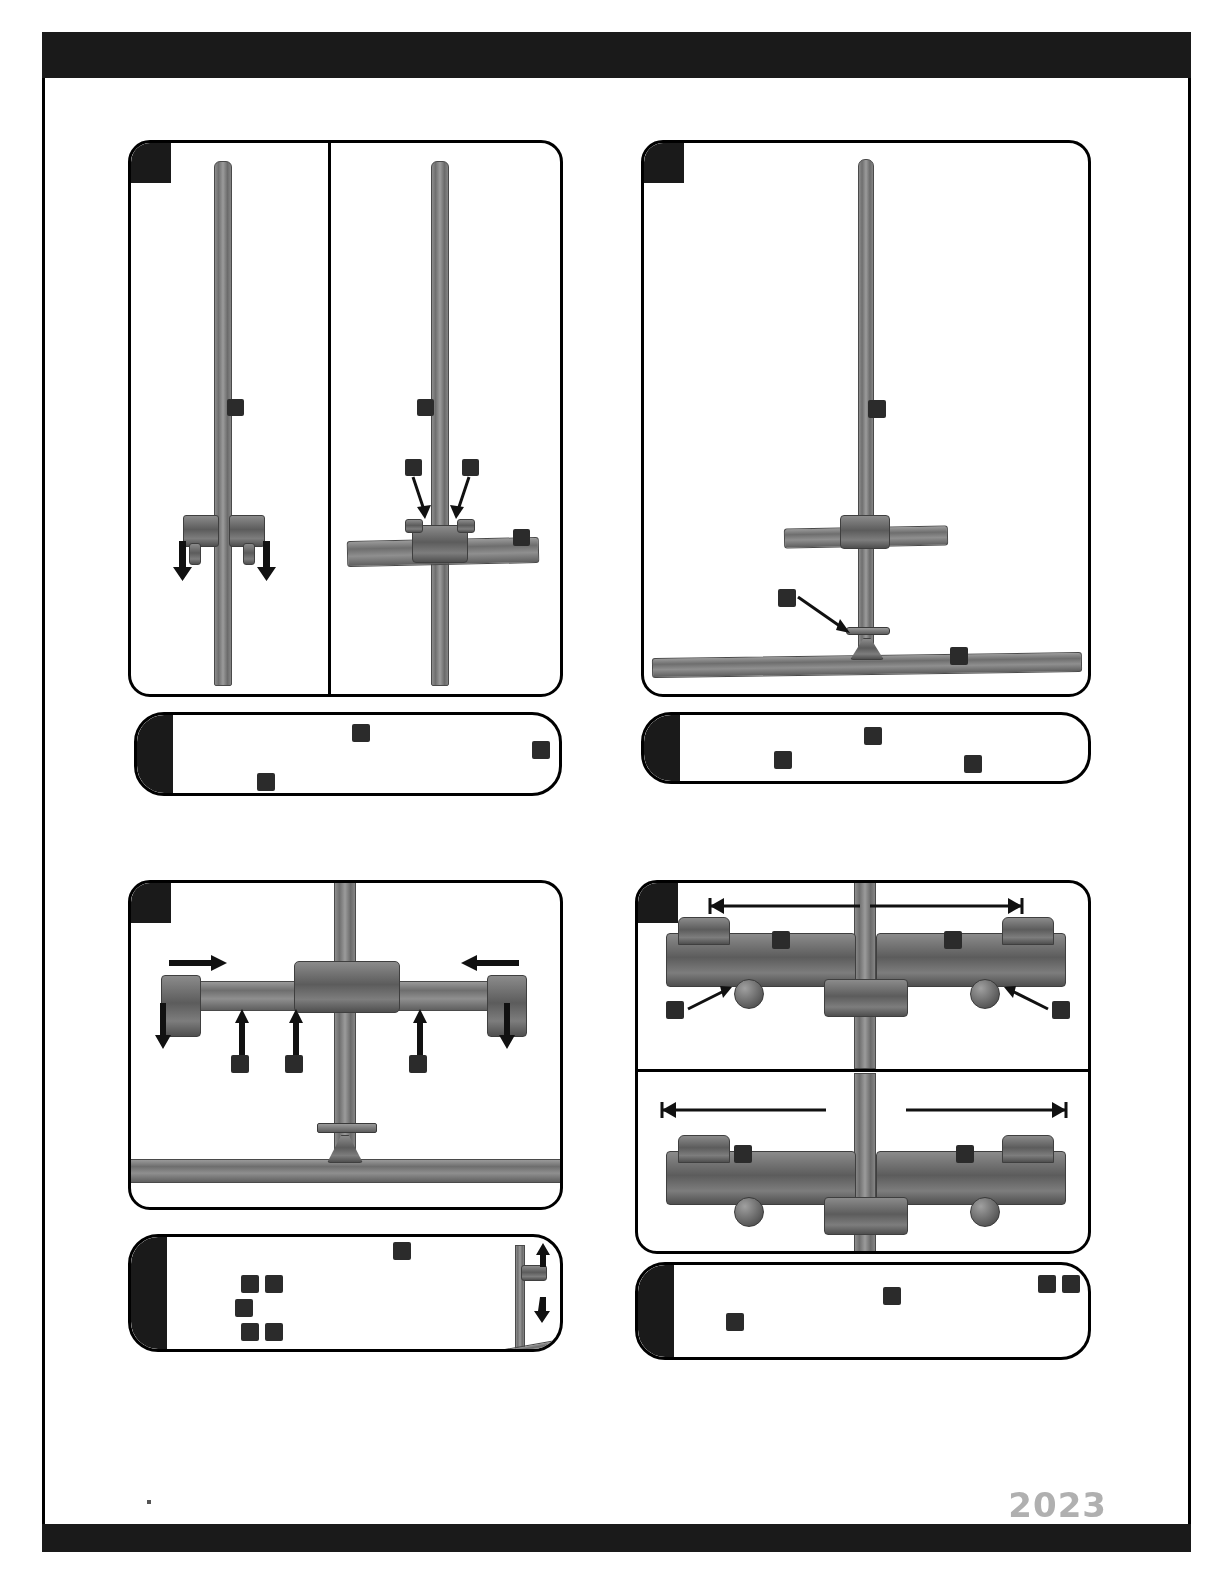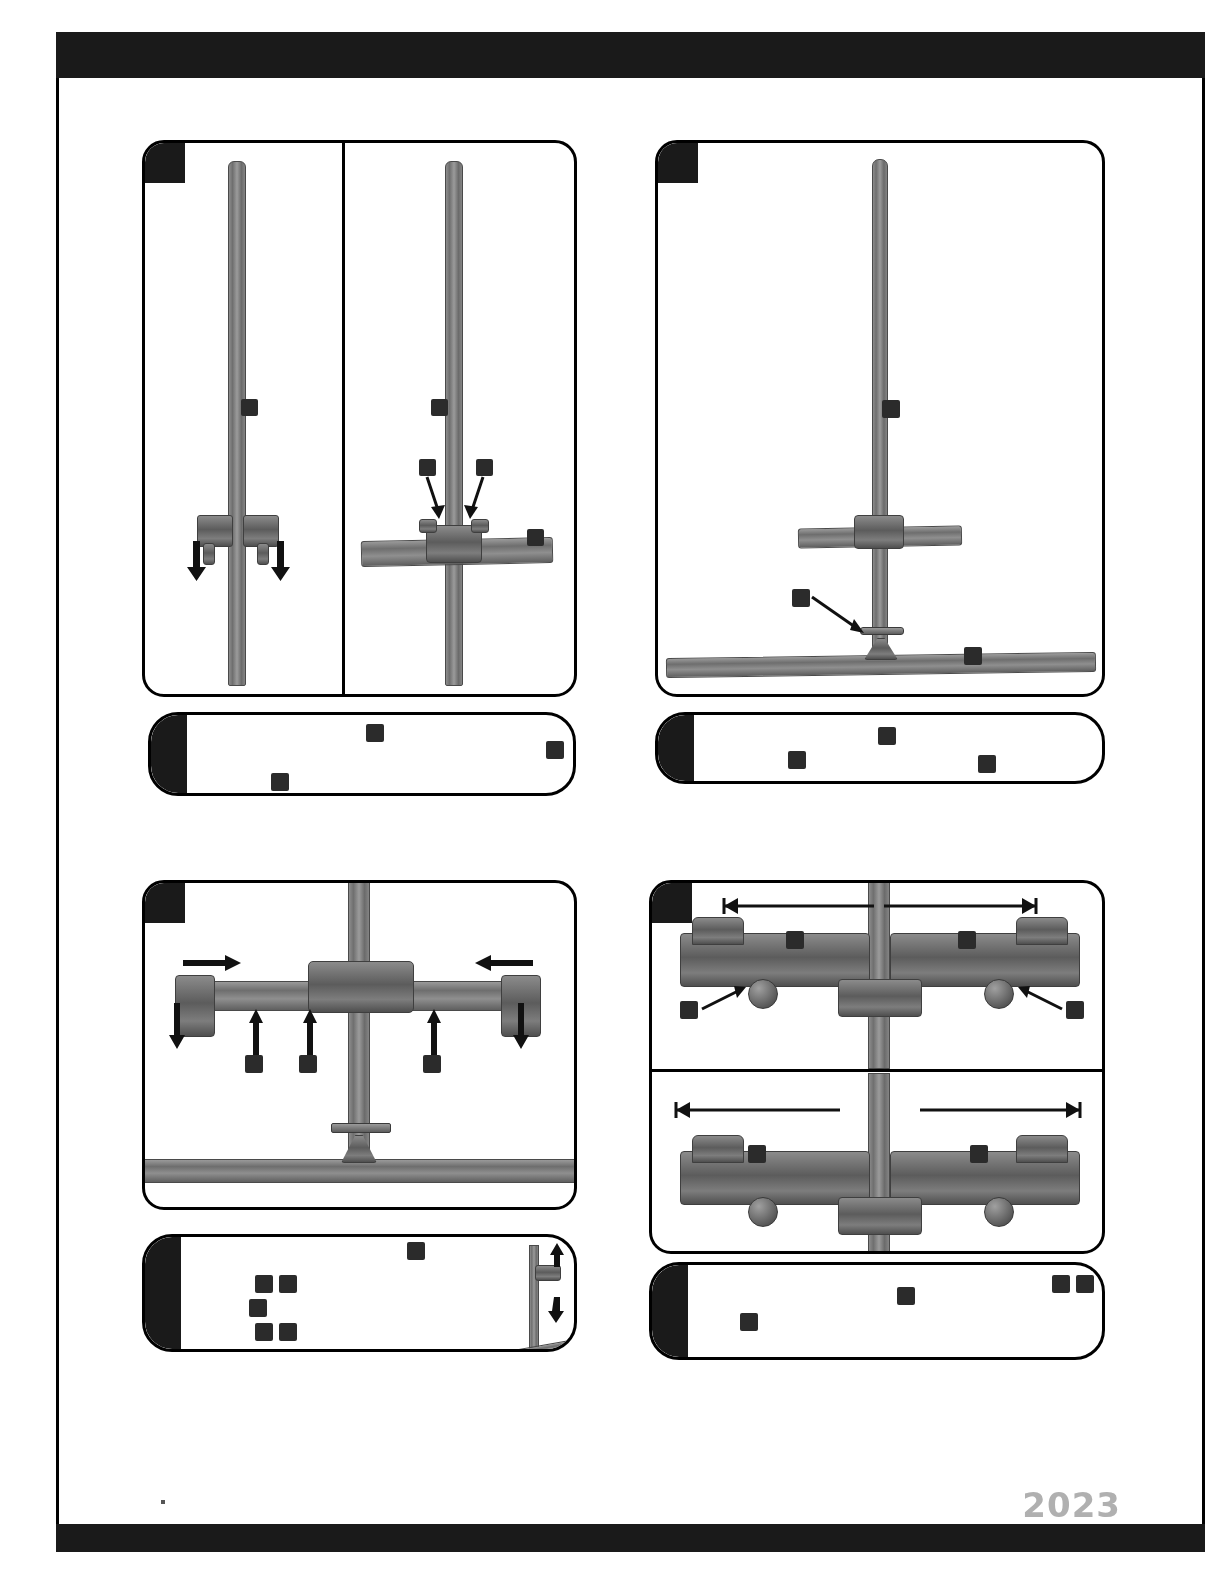--- a/index.html
+++ b/index.html
@@ -9,21 +9,21 @@
   }
   body {
     width: 1225px;
     height: 1585px;
     font-family: "Liberation Sans", sans-serif;
     position: relative;
     overflow: hidden;
   }
   .page {
     position: absolute;
-    left: 18px; top: 0;
+    left: 4px; top: 0;
     width: 1165px;
     height: 1585px;
     background: #ffffff;
   }
   
   .frame-border {
     position: absolute;
     left: 38px;
     top: 32px;
     width: 1149px;

